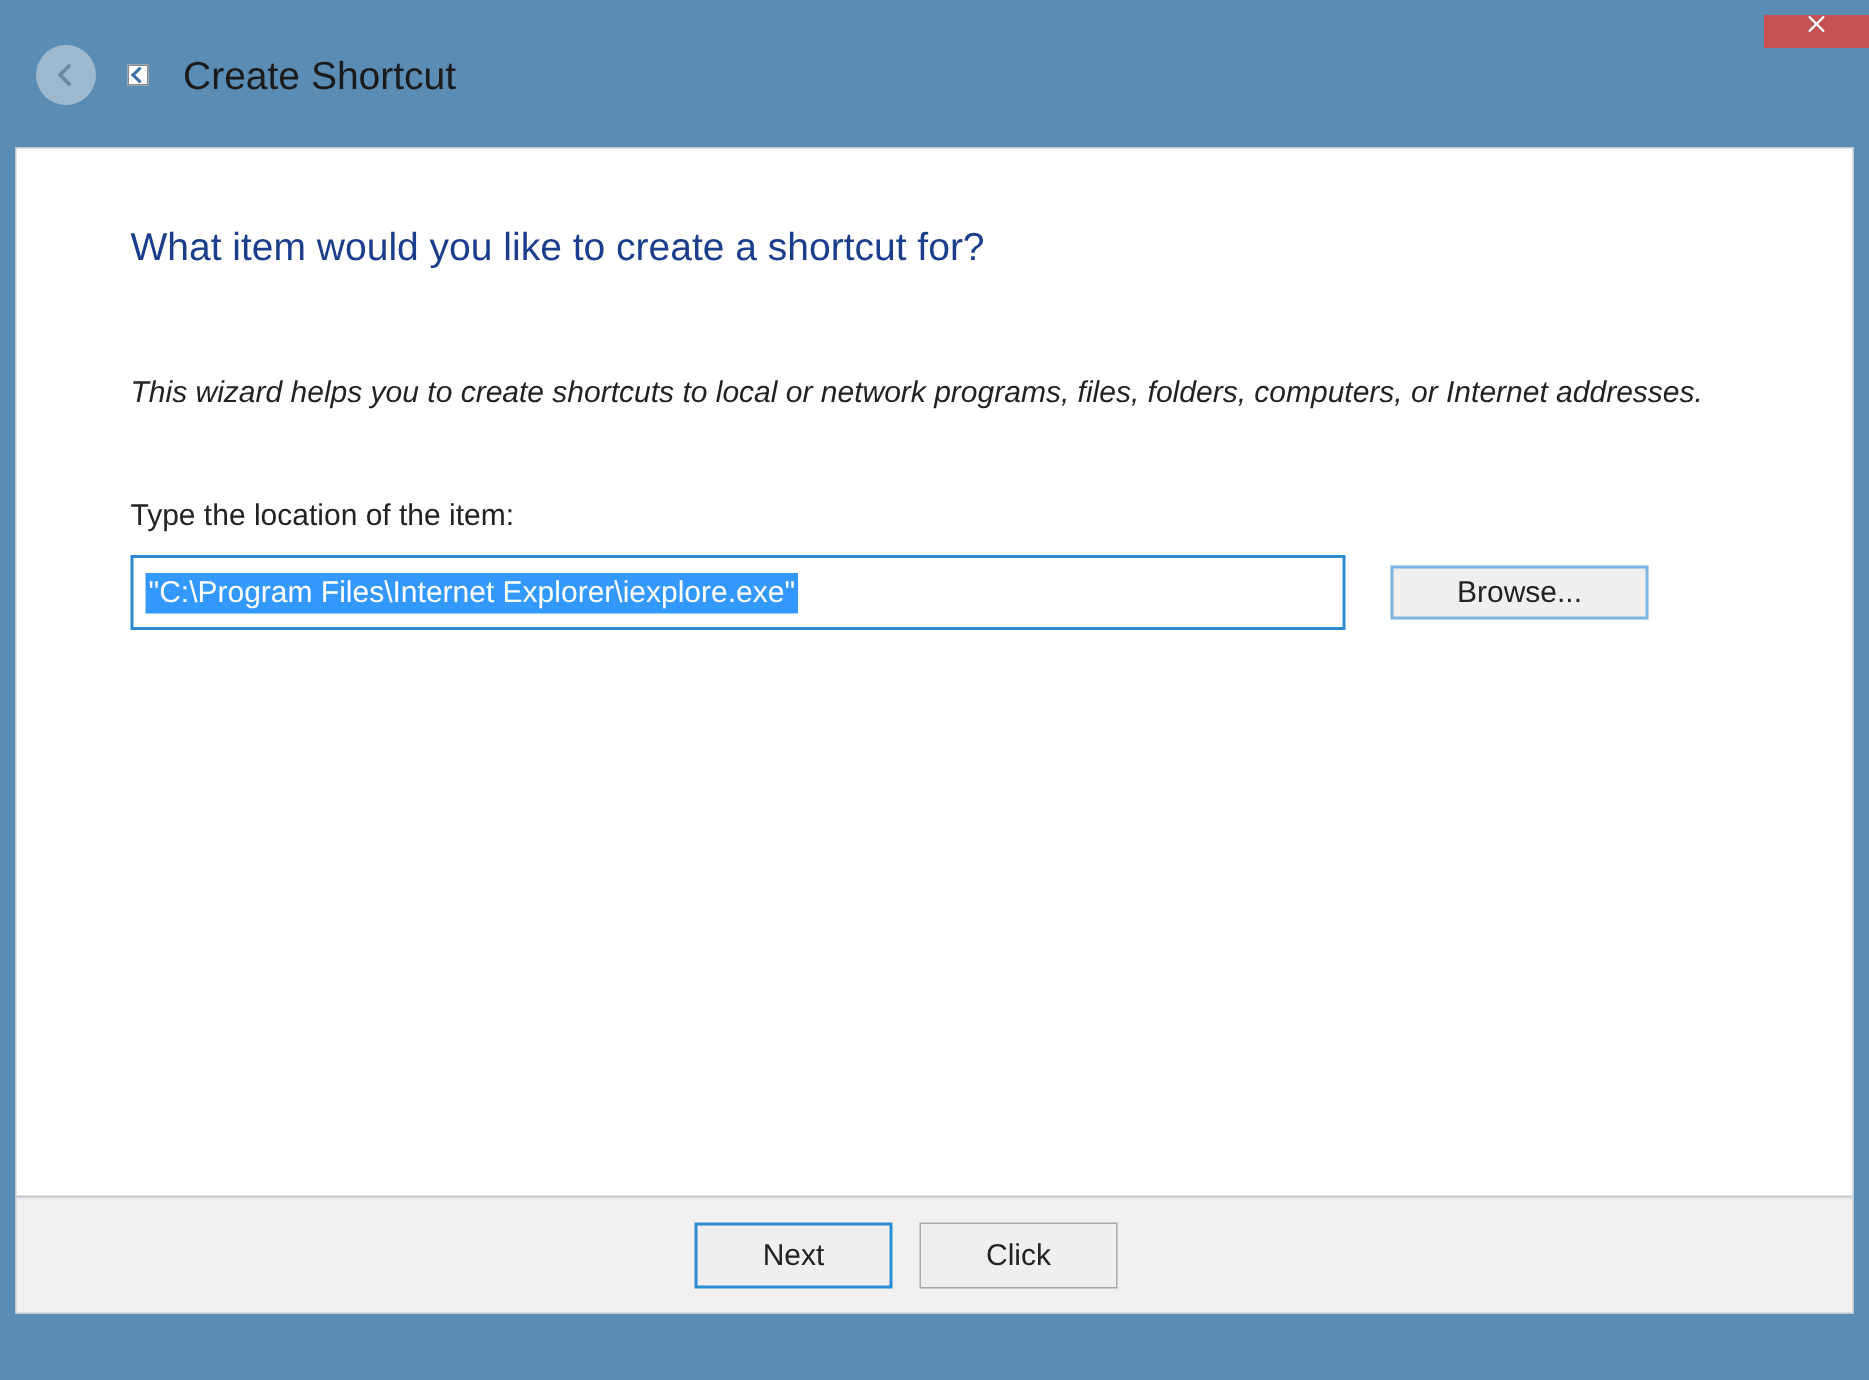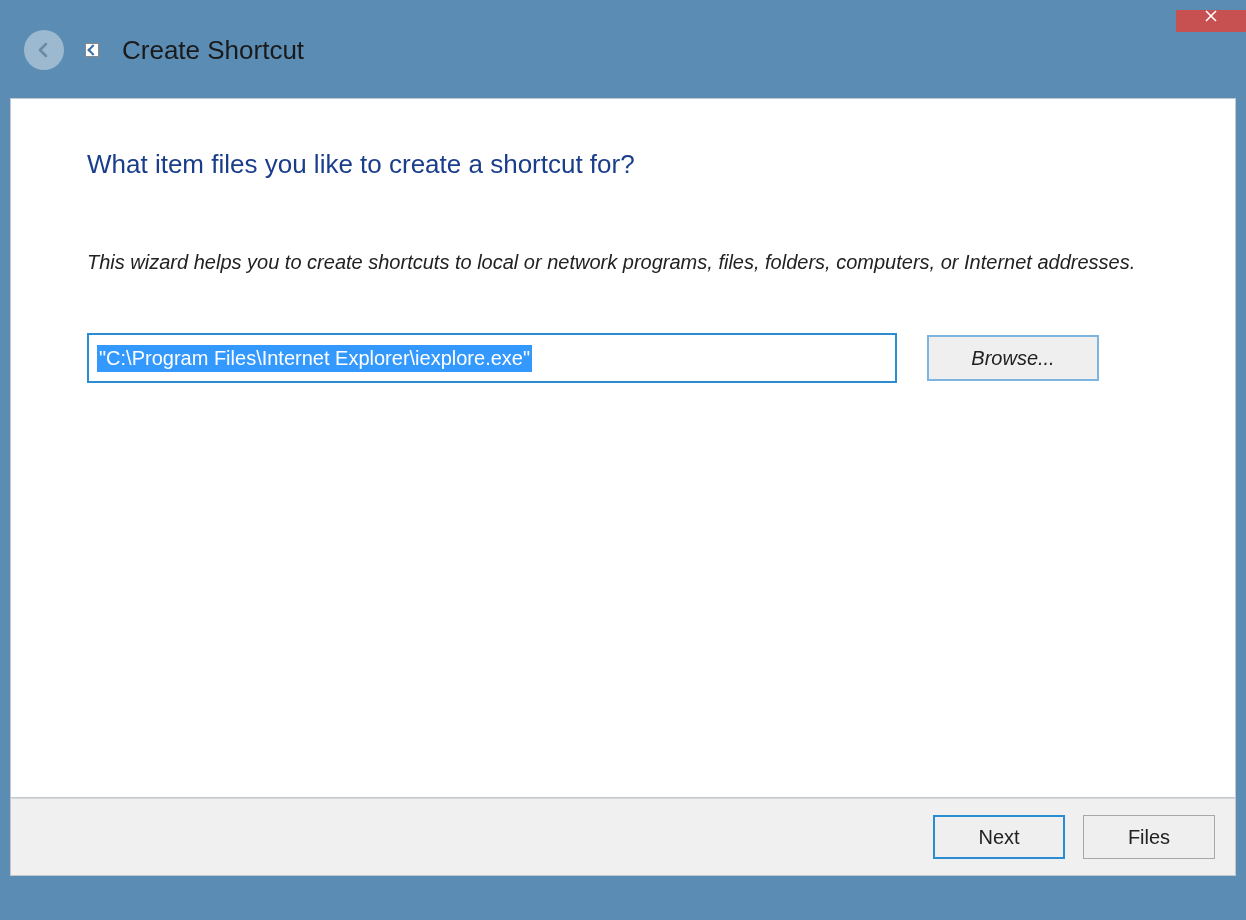--- a/index.html
+++ b/index.html
@@ -134,43 +134,42 @@
       overflow: hidden;
       white-space: nowrap;
     }
     .input-display span {
       background: #3399ff;
       color: white;
       padding: 2px 2px;
     }
     .browse-btn {
       width: 172px;
-      height: 46px;
+      height: 36px;
       background: #efefef;
       border: 2px solid #7eb4e0;
       font-size: 20px;
       font-family: inherit;
       cursor: pointer;
       color: #222;
-      font-style: italic;
     }
     .continue-text {
       font-size: 20px;
       color: #222;
     }
     .footer {
       background: #f0f0f0;
       margin: 0 10px;
       height: 78px;
       border: 1px solid #c0c8d0;
       border-top: 1px solid #d8d8d8;
       display: flex;
-      justify-content: flex-end;
-      align-items: center;
-      padding-right: 20px;
+      justify-content: center;
+      align-items: center;
+      padding-right: 38px;
       gap: 18px;
     }
     .footer-btn {
       width: 132px;
       height: 44px;
       font-size: 20px;
       font-family: inherit;
       cursor: pointer;
       background: #efefef;
       border: 1px solid #a8a8a8;
@@ -196,26 +195,27 @@
   <div class="back-btn">
     <svg viewBox="0 0 20 20">
       <path d="M12 4 L6 10 L12 16" stroke="#6b8aa0" stroke-width="2.5" fill="none" stroke-linecap="round" stroke-linejoin="round"></path>
     </svg>
   </div>
   <div class="shortcut-badge"></div>
   <div class="header-title">Create Shortcut</div>
 </div>
 
 <div class="content-panel">
-  <h1 class="heading">What item files you like to create a shortcut for?</h1>
+  <h1 class="heading">What item would you like to create a shortcut for?</h1>
   <p class="description">This wizard helps you to create shortcuts to local or network programs, files, folders, computers, or Internet addresses.</p>
+  <div class="field-label">Type the location of the item:</div>
   <div class="input-row">
     <div class="input-display">
       <span>"C:\Program Files\Internet Explorer\iexplore.exe"</span>
     </div>
     <button class="browse-btn">Browse...</button>
   </div>
 </div>
 
 <div class="footer">
   <button class="footer-btn primary">Next</button>
-  <button class="footer-btn">Files</button>
+  <button class="footer-btn">Click</button>
 </div>
 
 </body></html>

